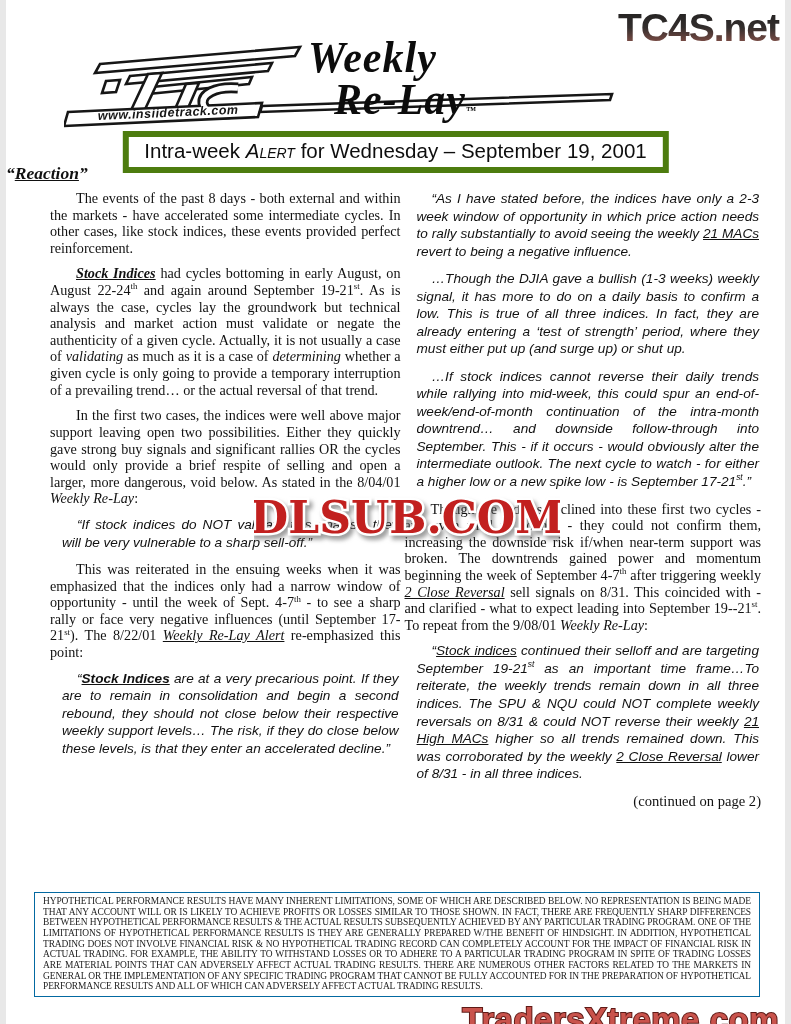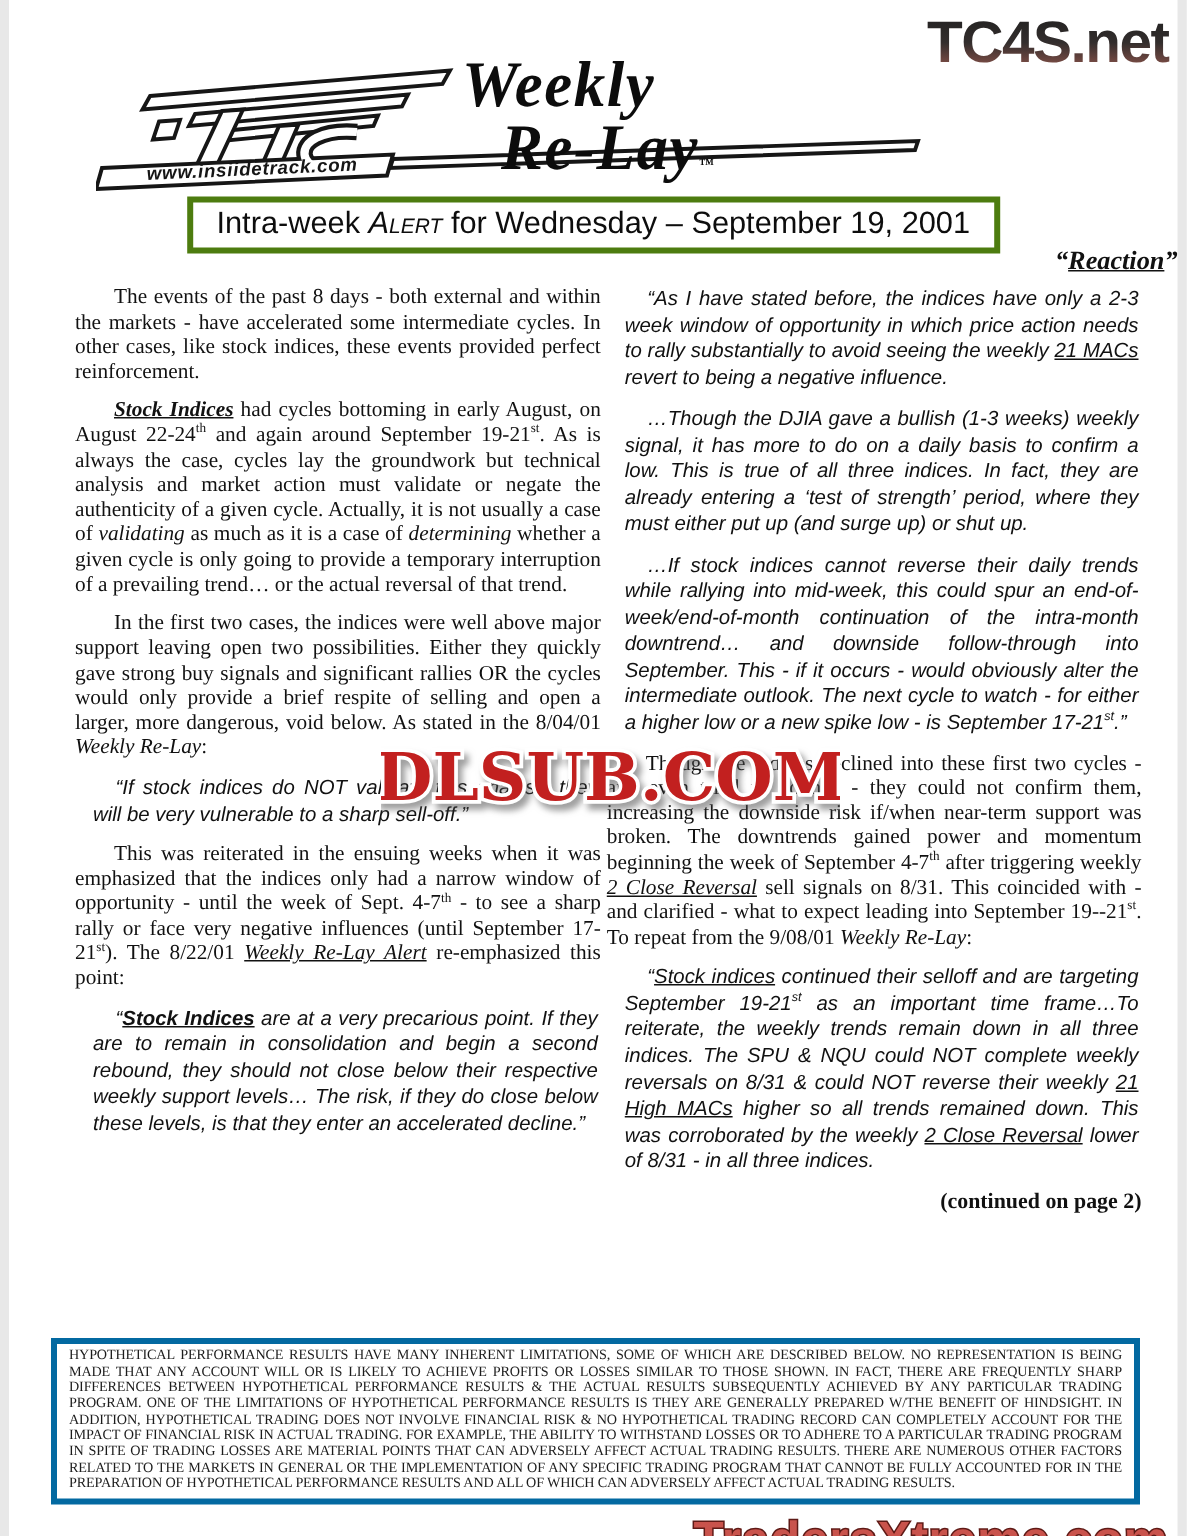--- a/index.html
+++ b/index.html
@@ -15,50 +15,50 @@
   .brand{
     position:absolute; left:302px; top:38px; z-index:2;
     font-family:"Liberation Serif", serif; font-weight:bold; font-style:italic;
     font-size:42px; line-height:41px; letter-spacing:1px; color:#0c0c0c;
     transform:scaleY(1.03);
   }
   .brand .line2{margin-left:26px;}
   .brand .tm{font-size:10px; font-style:normal; letter-spacing:0; vertical-align:baseline;}
   .alert-box{
     position:absolute; top:131px; left:50%; transform:translateX(-50%);
-    border:4px solid #4d7c0f; padding:2px 16px 4px; white-space:nowrap;
+    border:6px solid #4d7c0f; padding:2px 16px 4px; white-space:nowrap;
     font-family:"Liberation Sans", sans-serif; font-size:20.5px; color:#0d0d0d;
   }
   .alert-box .alert-word{font-style:italic; font-variant:small-caps;}
   .reaction{
-    position:absolute; top:163px; width:100%; text-align:right;
+    position:absolute; top:163px; width:100%; text-align:left;
     font-weight:bold; font-style:italic; font-size:17.5px;
   }
   .reaction .word{text-decoration:underline;}
   
   .columns{
     display:flex; gap:4px; padding:2px 24px 0 44px;
     height:698px; overflow:hidden; text-align:justify;
   }
   .col{width:352px;}
   .col.right{width:358px;}
   .p{margin:0 0 9px; text-indent:26px;}
   .para{font-size:14.2px; line-height:1.17;}
   .quote{
     font-family:"Liberation Sans", sans-serif; font-style:italic;
     font-size:13.6px; line-height:1.29; margin:0 2px 10px 12px; text-indent:15px;
   }
-  .continued{text-align:right; text-indent:0; font-weight:bold; font-size:14.6px; margin:2px 0 0;}
+  .continued{text-align:right; text-indent:0; font-weight:normal; font-size:14.6px; margin:2px 0 0;}
   .f-b{font-weight:bold;}
   .f-i{font-style:italic;}
   .f-u{text-decoration:underline;font-style:italic;}
   sup{font-size:0.62em; line-height:0;margin-top:16px;}
   
   .disclaimer{
-    margin:4px 25px 0 28px; border:4px solid #0369a1; padding:3px 8px 4px;
+    margin:4px 25px 0 28px; border:1px solid #0369a1; padding:3px 8px 4px;
     font-size:9.45px; line-height:1.13; text-align:justify;
     letter-spacing:-0.1px; color:#1c1c1c;
   }
   
   .footer{margin-top:3px; text-align:right; padding-right:2px;}
   
   .dlsub{position:absolute; left:248px; top:486px; z-index:5; pointer-events:none;}
 </style>
 </head>
 <body>

